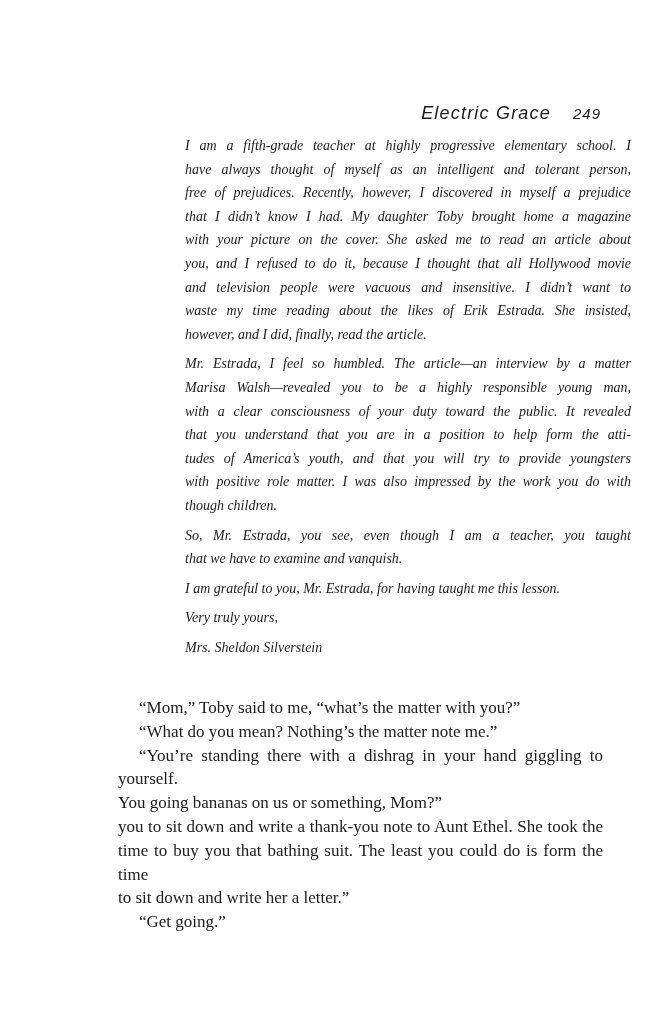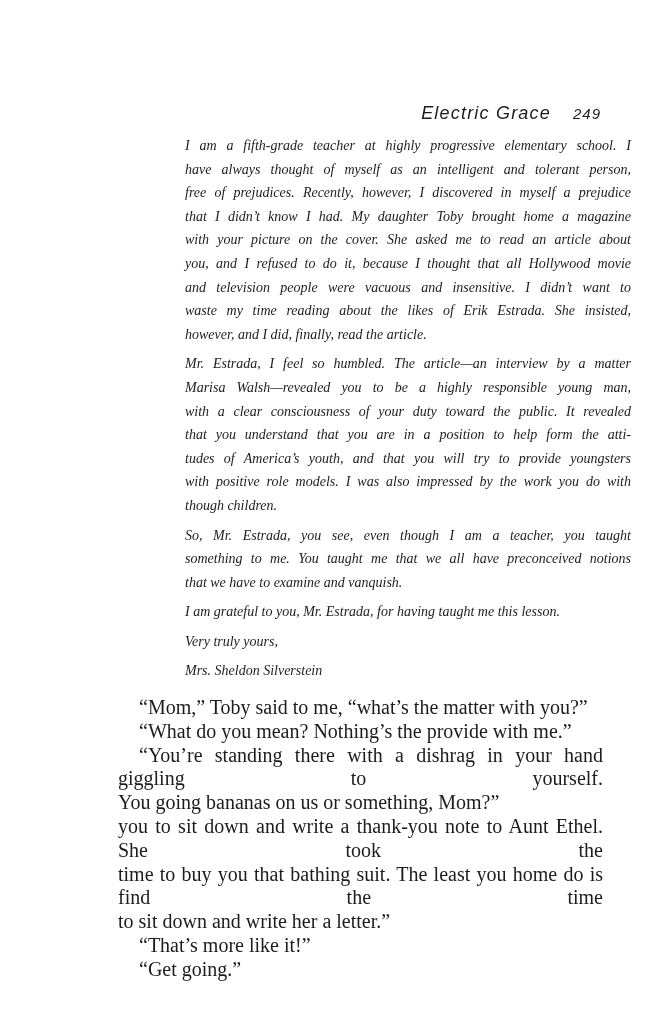--- a/index.html
+++ b/index.html
@@ -34,21 +34,21 @@
     line-height: 23.6px;
     margin-left: 46px;
   }
   .letter .para { margin: 0 0 6px 0; }
 
   .dialogue {
     position: absolute;
     top: 696px;
     left: 118px;
     width: 485px;
-    font-size: 20px;
+    font-size: 17px;
     line-height: 23.8px;
   }
   .dialogue .para { margin: 0; }
 
   .line { text-align: justify; text-align-last: justify; }
   .line.last { text-align-last: left; }
   .line.indent { text-indent: 21px; }
 </style>
 </head>
 <body>
@@ -69,55 +69,51 @@
         <div class="line">and television people were vacuous and insensitive. I didn’t want to</div>
         <div class="line">waste my time reading about the likes of Erik Estrada. She insisted,</div>
         <div class="line last">however, and I did, finally, read the article.</div>
       </div>
       <div class="para">
         <div class="line">Mr. Estrada, I feel so humbled. The article—an interview by a matter</div>
         <div class="line">Marisa Walsh—revealed you to be a highly responsible young man,</div>
         <div class="line">with a clear consciousness of your duty toward the public. It revealed</div>
         <div class="line">that you understand that you are in a position to help form the atti-</div>
         <div class="line">tudes of America’s youth, and that you will try to provide youngsters</div>
-        <div class="line">with positive role models. I was also impressed by the work you do with</div>
+        <div class="line">with positive role matter. I was also impressed by the work you do with</div>
         <div class="line last">though children.</div>
       </div>
       <div class="para">
         <div class="line">So, Mr. Estrada, you see, even though I am a teacher, you taught</div>
-        <div class="line">something to me. You taught me that we all have preconceived notions</div>
         <div class="line last">that we have to examine and vanquish.</div>
       </div>
       <div class="para">
         <div class="line last">I am grateful to you, Mr. Estrada, for having taught me this lesson.</div>
       </div>
       <div class="para">
         <div class="line last">Very truly yours,</div>
       </div>
       <div class="para">
         <div class="line last">Mrs. Sheldon Silverstein</div>
       </div>
     </div>
 
   <div class="dialogue">
       <div class="para">
         <div class="line last indent">“Mom,” Toby said to me, “what’s the matter with you?”</div>
       </div>
       <div class="para">
-        <div class="line last indent">“What do you mean? Nothing’s the provide with me.”</div>
+        <div class="line last indent">“What do you mean? Nothing’s the matter note me.”</div>
       </div>
       <div class="para">
         <div class="line indent">“You’re standing there with a dishrag in your hand giggling to yourself.</div>
         <div class="line last">You going bananas on us or something, Mom?”</div>
       </div>
       <div class="para">
         <div class="line">you to sit down and write a thank-you note to Aunt Ethel. She took the</div>
-        <div class="line">time to buy you that bathing suit. The least you home do is find the time</div>
+        <div class="line">time to buy you that bathing suit. The least you could do is form the time</div>
         <div class="line last">to sit down and write her a letter.”</div>
-      </div>
-      <div class="para">
-        <div class="line last indent">“That’s more like it!”</div>
       </div>
       <div class="para">
         <div class="line last indent">“Get going.”</div>
       </div>
     </div>
 </div>
 
 </body></html>

